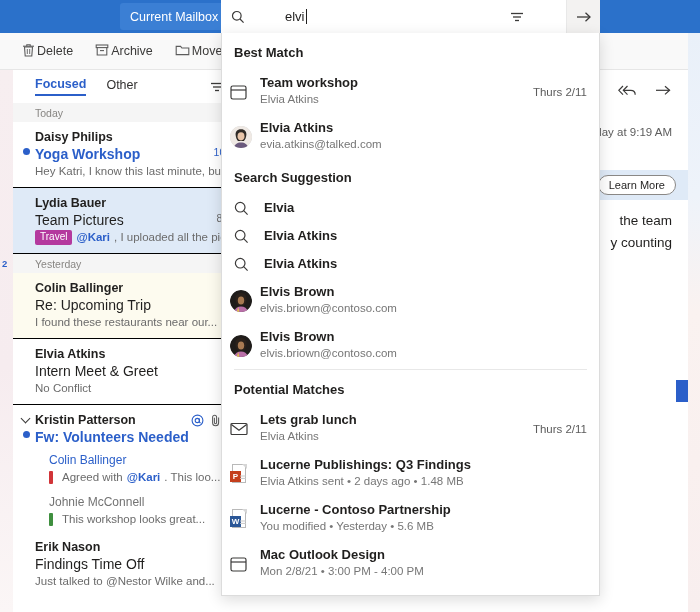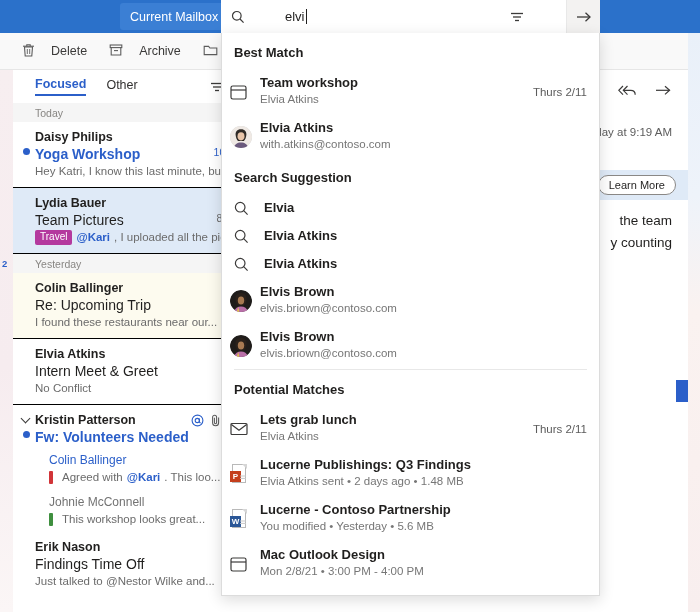--- a/index.html
+++ b/index.html
@@ -87,21 +87,21 @@
   .cmdbar {
     position: absolute; left: 0; top: 33px;
     width: 700px; height: 37px;
     background: #f9f9f9;
     border-bottom: 1px solid #e6e6e6;
     display: flex; align-items: center;
     padding-left: 22px;
     gap: 22px;
   }
   .cmd {
-    display: flex; align-items: center; gap: 16px;
+    display: flex; align-items: center; gap: 2px;
     font-size: 12.5px; color: #3b3a39;
     cursor: pointer;
     white-space: nowrap;
   }
 
   
   .rail {
     position: absolute; left: 0; top: 70px;
     width: 13px; height: 542px;
     background: linear-gradient(180deg,#f7eef0 0%, #f6ecef 55%, #fbf6f6 100%);
@@ -624,21 +624,21 @@
           <svg width="22" height="22" viewBox="0 0 22 22">
               <circle cx="11" cy="11" r="11" fill="#efe9e4"></circle>
               <path d="M11 3.2 c4.1 0 5.6 2.6 5.4 5.6 c-0.2 3 -1.5 5.4 -2.5 6.2 l-5.9 0 c-1 -0.9 -2.2 -3.2 -2.4 -6.2 c-0.2 -3 1.3 -5.6 5.4 -5.6 z" fill="#2f2a26"></path>
               <ellipse cx="11" cy="10.3" rx="3.5" ry="4.1" fill="#e8c4a8"></ellipse>
               <path d="M3.6 22 c0.8 -3.7 3.7 -5.6 7.4 -5.6 c3.7 0 6.6 1.9 7.4 5.6 z" fill="#6b5a7d"></path>
             </svg>
         </span>
       </span>
       <span class="row-txt">
         <div class="row-title">Elvia Atkins</div>
-        <div class="row-sub">with.atkins@contoso.com</div>
+        <div class="row-sub">evia.atkins@talked.com</div>
       </span>
       <span class="row-meta"></span>
     </div>
 
     <div class="section-hd">Search Suggestion</div>
 
     <div class="row simple">
       <span class="row-ico">
         <svg width="15" height="15" viewBox="0 0 15 15">
             <circle cx="6.2" cy="6.2" r="4.8" fill="none" stroke="#3b3a39" stroke-width="1.2"></circle>

